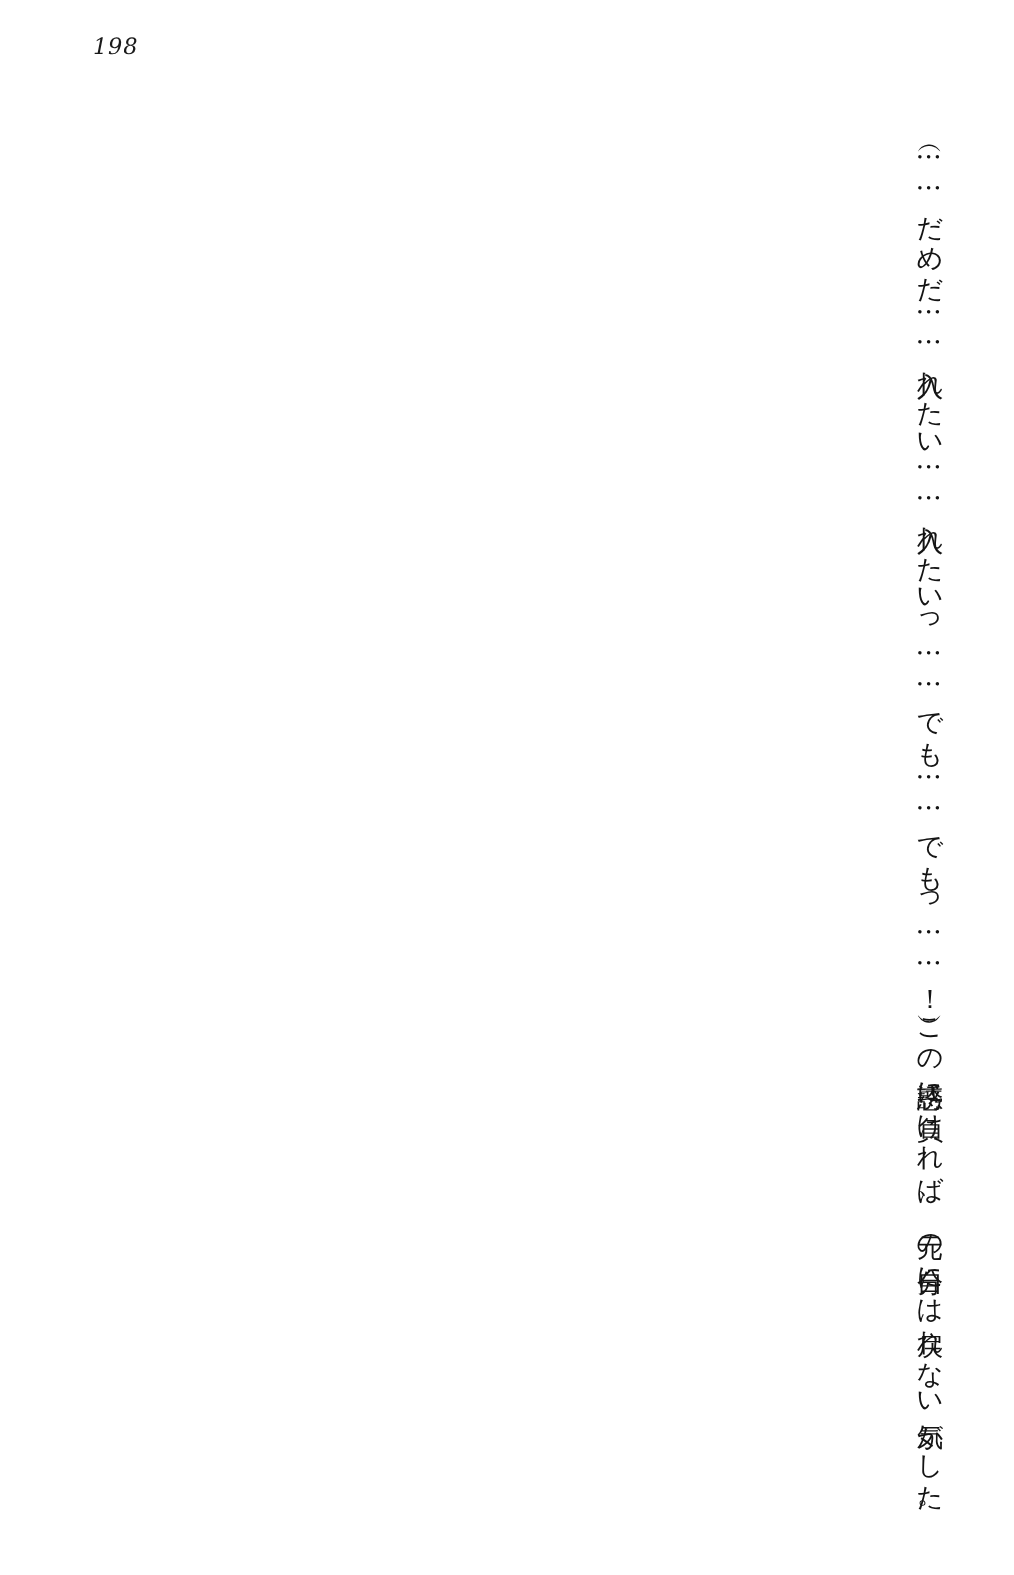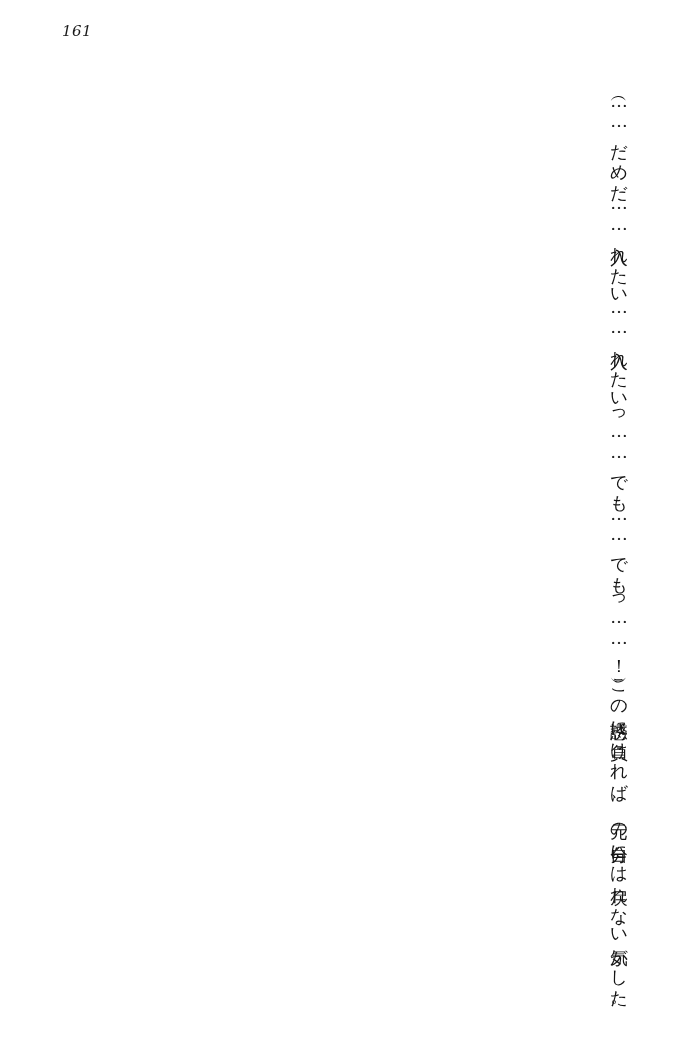--- a/index.html
+++ b/index.html
@@ -59,21 +59,21 @@
   }
   .line.indent {
     padding-top: 18px;
   }
 </style>
 </head>
 <body>
 
 <div class="page">
 
-  <div class="page-number">161</div>
+  <div class="page-number">198</div>
 
   <div class="text-block">
     <div class="line indent">（……だめだ……入れたい……入れたいっ……でも……でもっ……！）</div>
     <div class="line">この誘惑に負ければ、元の自分には戻れない気がした。けれど征服欲という名の新</div>
 
   </div>
 
 </div>
 
 </body></html>

